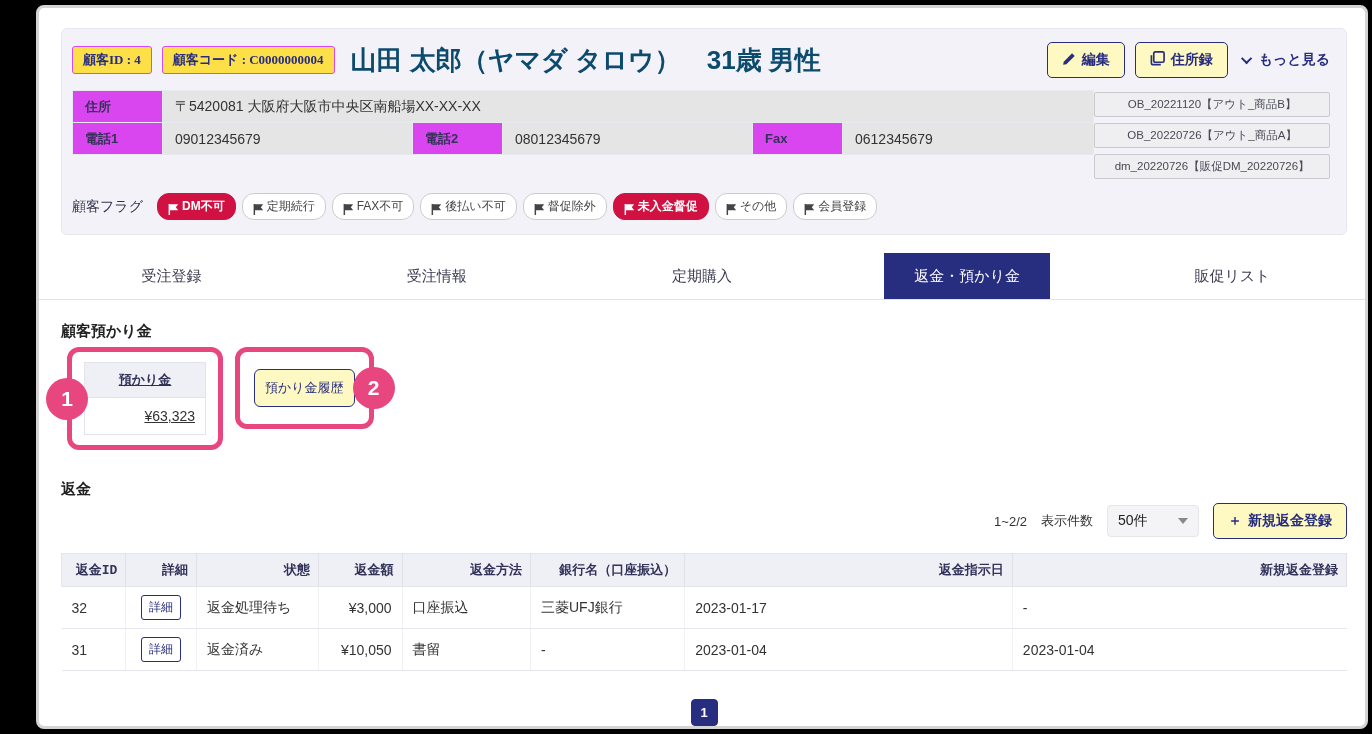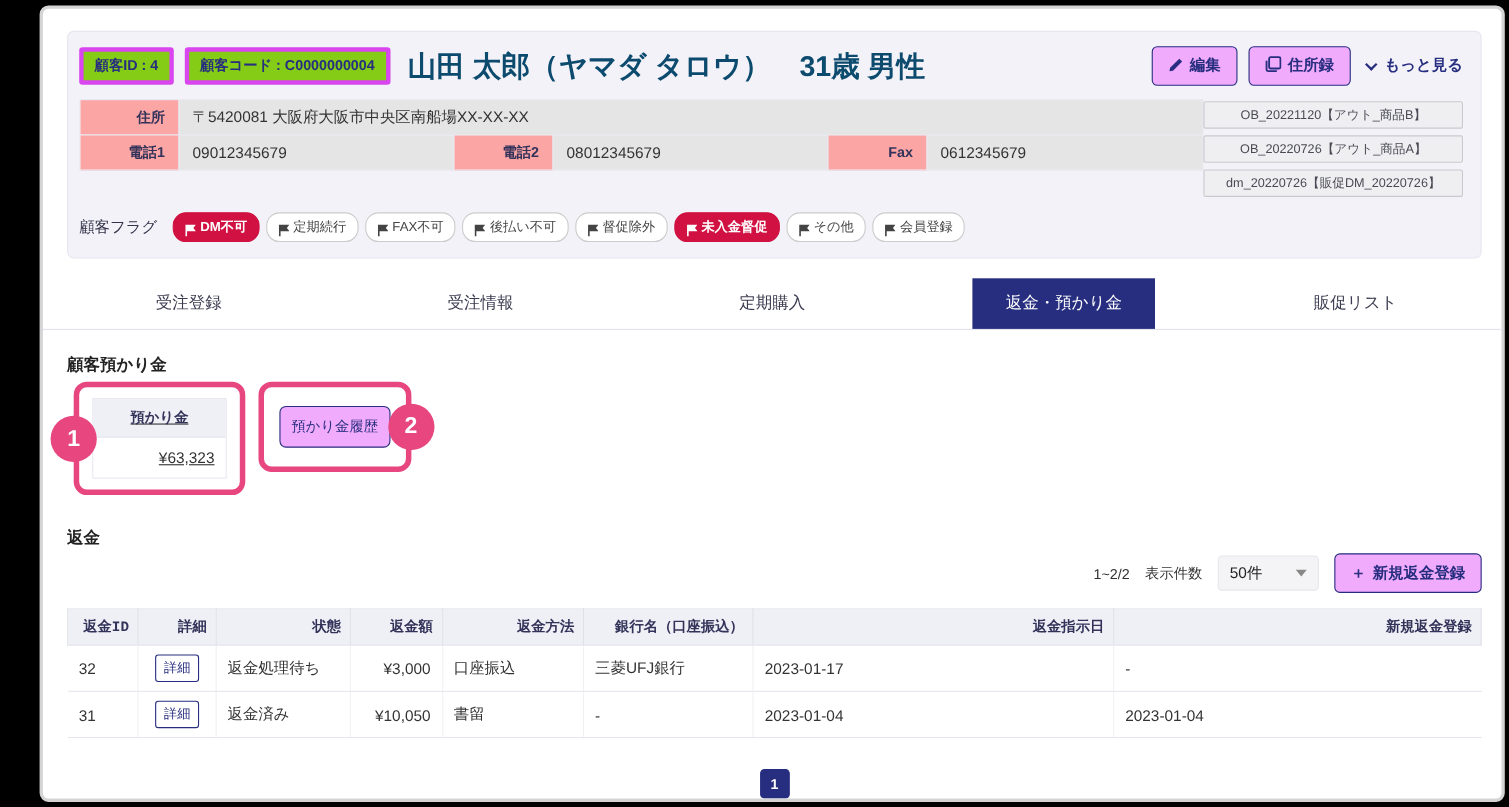--- a/index.html
+++ b/index.html
@@ -14,39 +14,40 @@
   .content { padding: 20px 18px 0 22px; }
 
   
   .customer-panel {
     background: #f2f2f8; border: 1px solid #e6e6f0; border-radius: 6px;
     padding: 13px 16px 14px 10px;
   }
   .panel-top { display: flex; align-items: center; }
   .title-group { display: flex; align-items: center; gap: 10px; flex: 1; }
   .badge {
-    background: #84cc16; border: 4px solid #d946ef; border-radius: 3px;
+    background: #fde047; border: 1px solid #d946ef; border-radius: 3px;
     color: #272d7f; font-size: 13px; font-weight: bold; padding: 4px 10px;
     white-space: nowrap;
+    font-family: Liberation Serif, serif;
   }
   .customer-name { font-size: 26px; font-weight: bold; color: #0c4a6e; margin-left: 6px; white-space: nowrap; }
   .header-actions { display: flex; align-items: center; gap: 10px; }
   .btn {
     display: inline-flex; align-items: center; gap: 6px; justify-content: center;
-    background: #f0abfc; border: 1px solid #272d7f; border-radius: 5px;
+    background: #fef9c3; border: 1px solid #272d7f; border-radius: 5px;
     color: #272d7f; font-size: 14px; font-weight: bold; cursor: pointer;
     padding: 8px 14px; font-family: inherit;
   }
   .more-link { display: inline-flex; align-items: center; gap: 7px; color: #272d7f; font-size: 14px; font-weight: bold; cursor: pointer; margin-left: 6px; white-space: nowrap; }
   .chev { width: 8px; height: 8px; border-left: 2px solid #272d7f; border-bottom: 2px solid #272d7f; transform: rotate(-45deg) translateY(-2px); display: inline-block; }
 
   .panel-mid { display: flex; margin-top: 12px; align-items: flex-start; }
   .info-table { border-collapse: collapse; width: 1032px; background: #fff; }
   .info-table th, .info-table td { border: 1px solid #e8e8f0; font-size: 13px; height: 32px; padding: 4px 12px; }
-  .info-table th { background: #fca5a5; color: #33335a; font-weight: bold; text-align: right; width: 90px; white-space: nowrap; }
+  .info-table th { background: #d946ef; color: #33335a; font-weight: bold; text-align: left; width: 90px; white-space: nowrap; }
   .info-table td { background: #e5e5e5; color: #333; font-size: 14px; text-align: left; }
   .info-table td.v { width: 250px; }
 
   .tags { margin-left: auto; width: 238px; display: flex; flex-direction: column; gap: 6px; align-items: stretch; padding-top: 2px; }
   .tag {
     background: #efeff2; border: 1px solid #c9c9ce; border-radius: 2px;
     font-size: 11.5px; color: #4a4a55; text-align: center; padding: 4px 4px; white-space: nowrap;
   }
 
   .flags-row { display: flex; align-items: center; margin-top: 14px; gap: 6px; }

